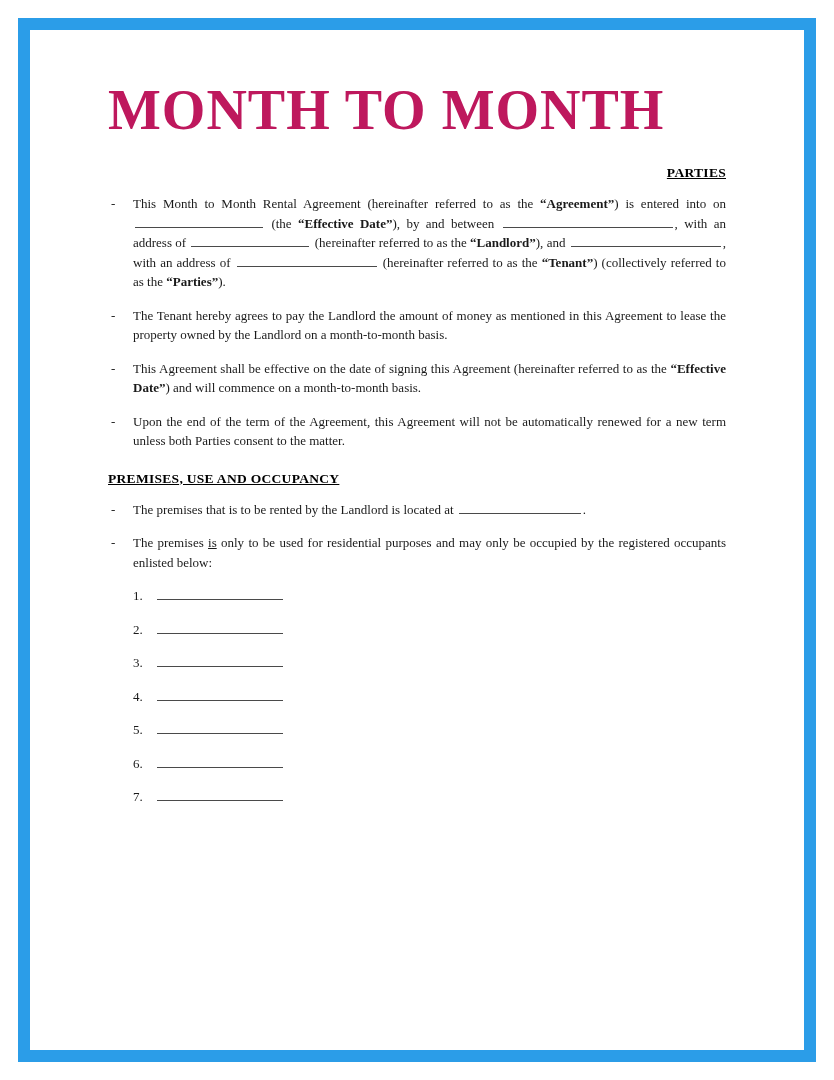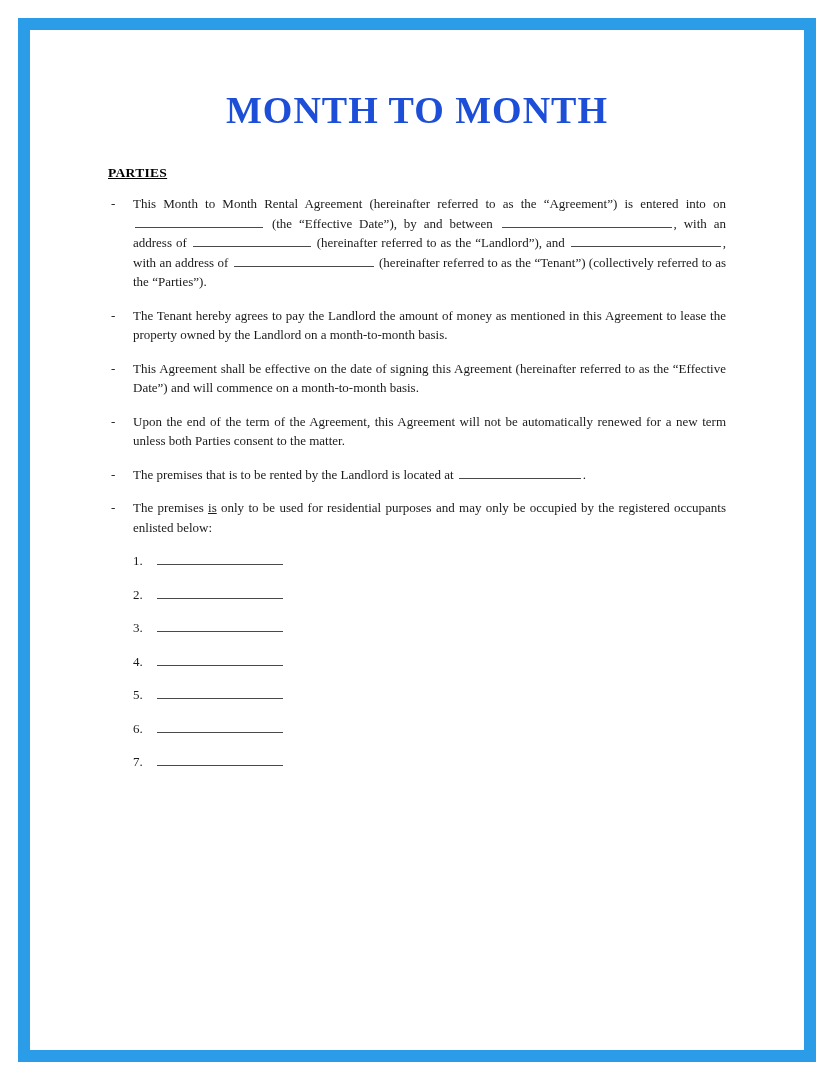--- a/index.html
+++ b/index.html
@@ -20,36 +20,35 @@
   .frame{
     width:100%;height:100%;
     border:12px solid var(--blue);
     background:#ffffff;
   }
   .content{
     padding:52px 78px 0 78px;
   }
   .doc-title{
     margin:0 0 26px 0;
-    text-align:center;
-    font-size:38px;
+    font-size:56px;
     line-height:57px;
     font-weight:bold;
     letter-spacing:1px;
-    color:#1d4ed8;
+    color:#be185d;
   }
   .heading{
     font-weight:bold;
     font-size:13.5px;
     letter-spacing:0.3px;
     text-decoration:underline;
     margin:20px 0 13px 0;
     color:#000;
   }
-  section:first-child .heading{margin-top:0;}
+  section:first-child .heading{margin-top:0;text-align:right;}
   .item{
     display:flex;
     margin:0 0 14px 0;
     font-size:13px;
     line-height:19.5px;
   }
   .marker{
     flex:0 0 25px;
     padding-left:3px;
   }
@@ -72,21 +71,21 @@
     font-size:13px;
     line-height:19.5px;
     margin-bottom:14px;
     display:flex;
     align-items:baseline;
   }
   .num{
     flex:0 0 22px;
   }
   .u{text-decoration:underline;}
-  .b{font-weight:normal;margin-top:48px;}
+  .b{font-weight:bold;margin-top:48px;}
 </style>
 </head>
 <body>
 
 <div class="canvas">
   <div class="frame">
     <div class="content">
       <h1 class="doc-title">
         <span>MONTH TO MONTH</span><br>
       </h1>
@@ -108,20 +107,21 @@
             <div class="item">
               <span class="marker">-</span>
               <div class="itembody"><span>This Agreement shall be effective on the date of signing this Agreement (hereinafter referred to as the </span><span class="b">“Effective Date”</span><span>) and will commence on a month-to-month basis.</span></div>
             </div>
             <div class="item">
               <span class="marker">-</span>
               <div class="itembody"><span>Upon the end of the term of the Agreement, this Agreement will not be automatically renewed for a new term unless both Parties consent to the matter.</span></div>
             </div>
           </section>
           <section>
+            <div class="heading">PREMISES, USE AND OCCUPANCY</div>
             <div class="item">
               <span class="marker">-</span>
               <div class="itembody"><span>The premises that is to be rented by the Landlord is located at </span><span class="blank" style="width: 122px;"></span><span>.</span></div>
             </div>
             <div class="item">
               <span class="marker">-</span>
               <div class="itembody"><span>The premises </span><span class=" u">is</span><span> only to be used for residential purposes and may only be occupied by the registered occupants enlisted below:</span></div>
             </div>
             <div class="numlist">
               <div class="numrow">

